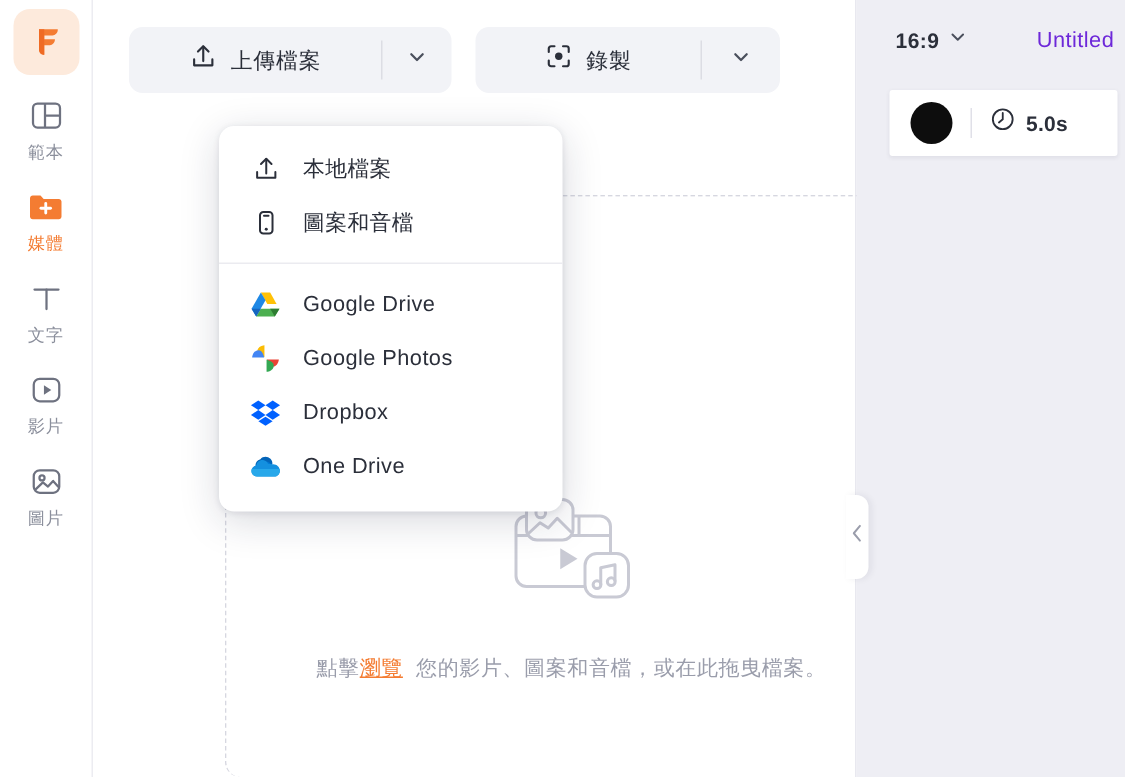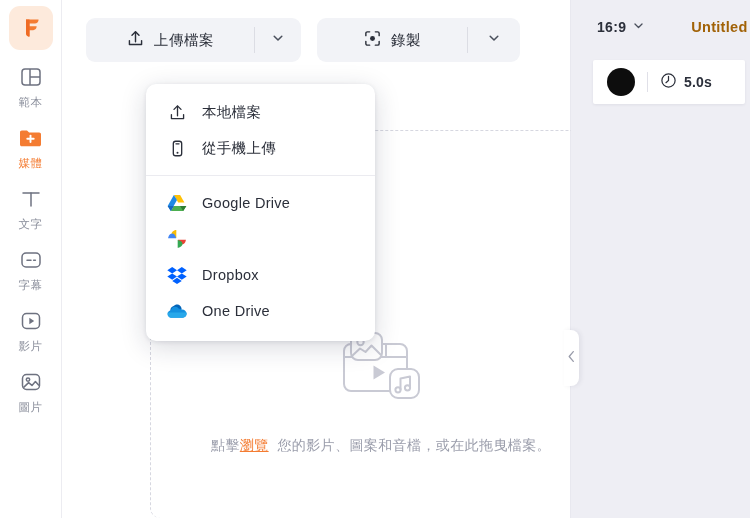--- a/index.html
+++ b/index.html
@@ -104,21 +104,21 @@
     position: absolute; left: 571px; top: 0; width: 179px; height: 518px;
     background: #eeeef4;
   }
   .stage-top {
     display: flex; align-items: center; height: 54px; padding-left: 26px; gap: 24px;
   }
   .ratio {
     display: flex; align-items: center; gap: 6px; cursor: pointer;
   }
   .ratio-text { font-size: 14px; color: #2b2f3a; font-weight: 600; letter-spacing:.3px; }
-  .doc-title { font-size: 14.5px; color: #a16207; margin-left: 22px; letter-spacing:.3px; cursor: text; font-weight: bold; }
+  .doc-title { font-size: 14.5px; color: #6d28d9; margin-left: 22px; letter-spacing:.3px; cursor: text; }
 
   .clip-card {
     margin: 6px 14px 0 22px; width: 152px; height: 44px;
     background: #ffffff; border-radius: 2px;
     display: flex; align-items: center; gap: 12px; padding-left: 14px;
     box-shadow: 0 1px 3px rgba(30,30,60,.07);
   }
   .swatch { width: 28px; height: 28px; border-radius: 50%; background: #0d0d0d; cursor: pointer; }
   .clip-div { width: 1px; height: 20px; background: #e0e0e8; }
   .dur { display: flex; align-items: center; gap: 7px; cursor: pointer; }
@@ -163,30 +163,20 @@
     <div class="rail-item">
       <span class="rail-ico">
         <svg width="24" height="24" viewBox="0 0 24 24" stroke="#6e7280" stroke-width="1.5" stroke-linecap="round">
           <line x1="4" y1="6" x2="20" y2="6"></line>
           <line x1="12" y1="6" x2="12" y2="19"></line>
         </svg>
       </span>
       <span class="rail-label">文字</span>
     </div>
 
-    <div class="rail-item">
-      <span class="rail-ico">
-        <svg width="24" height="24" viewBox="0 0 24 24" fill="none" stroke="#6e7280" stroke-width="1.5" stroke-linecap="round">
-          <rect x="3" y="5" width="18" height="14" rx="4"></rect>
-          <line x1="8" y1="12.2" x2="12" y2="12.2"></line>
-          <line x1="14.6" y1="12.2" x2="16.4" y2="12.2"></line>
-        </svg>
-      </span>
-      <span class="rail-label">字幕</span>
-    </div>
 
     <div class="rail-item">
       <span class="rail-ico">
         <svg width="24" height="24" viewBox="0 0 24 24" fill="none" stroke="#6e7280" stroke-width="1.5" stroke-linejoin="round">
           <rect x="3.5" y="4.5" width="17" height="15" rx="4"></rect>
           <path d="M10.3 8.8 L15.2 12 L10.3 15.2 Z" fill="#6e7280" stroke="none"></path>
         </svg>
       </span>
       <span class="rail-label">影片</span>
     </div>
@@ -288,21 +278,21 @@
       </div>
 
       <div class="menu-item">
         <span class="menu-ico">
           <svg width="19" height="19" viewBox="0 0 20 20" fill="none" stroke="#2b2f3a" stroke-width="1.4" stroke-linejoin="round">
             <rect x="5.6" y="2.4" width="8.8" height="15.2" rx="2.4"></rect>
             <line x1="8.4" y1="5.1" x2="11.6" y2="5.1" stroke-linecap="round"></line>
             <circle cx="10" cy="14.6" r="1.05" fill="#2b2f3a" stroke="none"></circle>
           </svg>
         </span>
-        <span class="menu-label">從手機上傳</span>
+        <span class="menu-label">圖案和音檔</span>
       </div>
 
       <div class="menu-sep"></div>
 
       <div class="menu-item">
         <span class="menu-ico">
           <svg width="20" height="18" viewBox="0 0 20 18">
             <path d="M6.9 1 L13.1 1 L17.4 8.6 L11.2 8.6 Z" fill="#ffc107"></path>
             <path d="M6.9 1 L0.7 11.9 L3.8 17 L10 6.1 Z" fill="#1e88e5"></path>
             <path d="M3.8 17 L16.2 17 L19.3 11.9 L6.9 11.9 Z" fill="#4caf50"></path>
@@ -316,20 +306,21 @@
 
       <div class="menu-item">
         <span class="menu-ico">
           <svg width="20" height="20" viewBox="0 0 20 20">
             <path d="M9.3 1.1 C9.3 1.1 4.5 1.5 4.5 5.4 C4.5 8.2 9.3 9.1 9.3 9.1 Z" fill="#fbbc04"></path>
             <path d="M10.7 1.1 C10.7 1.1 15.5 1.5 15.5 5.4 C15.5 8.2 10.7 9.1 10.7 9.1 Z" fill="#ea4335" transform="rotate(90 10 10)"></path>
             <path d="M10.7 18.9 C10.7 18.9 15.5 18.5 15.5 14.6 C15.5 11.8 10.7 10.9 10.7 10.9 Z" fill="#34a853"></path>
             <path d="M9.3 18.9 C9.3 18.9 4.5 18.5 4.5 14.6 C4.5 11.8 9.3 10.9 9.3 10.9 Z" fill="#4285f4" transform="rotate(90 10 10)"></path>
           </svg>
         </span>
+        <span class="menu-label">Google Photos</span>
       </div>
 
       <div class="menu-item">
         <span class="menu-ico">
           <svg width="20" height="18" viewBox="0 0 20 18">
             <path d="M5.2 1 L0.3 4.2 L5.2 7.4 L10 4.2 Z" fill="#0061ff"></path>
             <path d="M14.8 1 L10 4.2 L14.8 7.4 L19.7 4.2 Z" fill="#0061ff"></path>
             <path d="M0.3 10.6 L5.2 7.4 L10 10.6 L5.2 13.8 Z" fill="#0061ff"></path>
             <path d="M19.7 10.6 L14.8 7.4 L10 10.6 L14.8 13.8 Z" fill="#0061ff"></path>
             <path d="M5.25 14.9 L10 11.8 L14.75 14.9 L10 17.9 Z" fill="#0061ff"></path>

